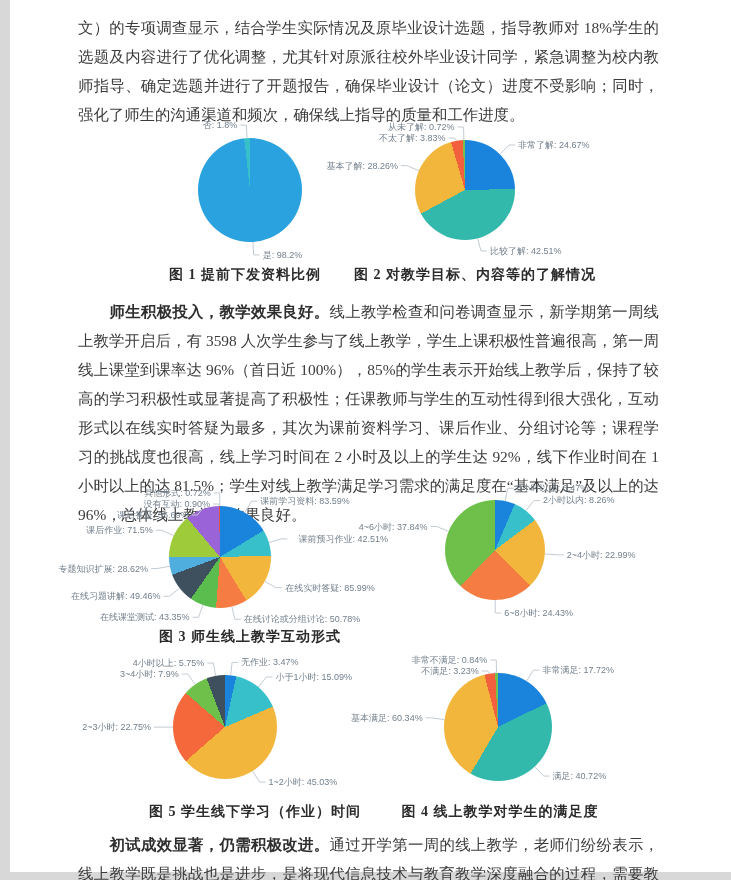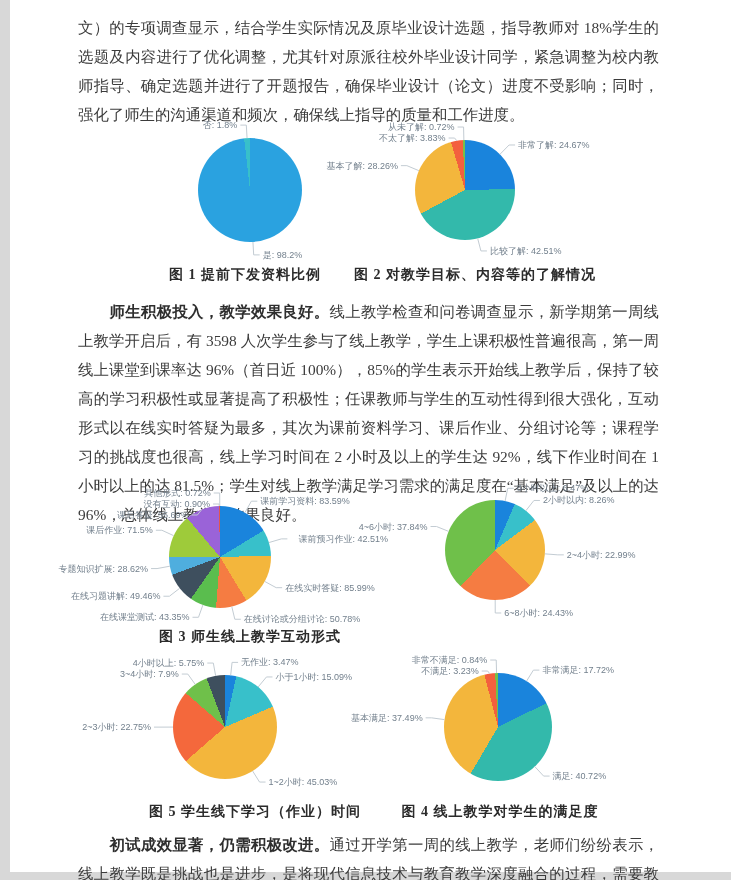--- a/index.html
+++ b/index.html
@@ -125,21 +125,21 @@
         <polyline points="172.64442013539616,116.04300211586062 179.5555251692452,127.05375264482578 185.5555251692452,127.05375264482578" fill="none" stroke="#c3ccd3" stroke-width="1"></polyline>
         <polyline points="93.00007763994651,72.08985849102442 80.00009704993315,72.11232311378052 74.00009704993315,72.11232311378052" fill="none" stroke="#c3ccd3" stroke-width="1"></polyline>
         <polyline points="115.2309306405581,29.36430474974358 107.78866330069764,19.057850102119076 101.78866330069764,19.057850102119076" fill="none" stroke="#c3ccd3" stroke-width="1"></polyline>
         <polyline points="135.65671693034867,20.846280081695262 133.32089616293584,8.057850102119076 127.32089616293584,8.057850102119076" fill="none" stroke="#c3ccd3" stroke-width="1"></polyline>
       </svg>
     </div>
   <div class="chart" style="left:365px;top:655px;width:300px;height:148px;">
       <div class="pie" style="left: 69px; top: 18px; width: 108px; height: 108px; background: conic-gradient(rgb(26, 132, 220) 0deg, rgb(26, 132, 220) 63.792deg, rgb(51, 185, 171) 63.792deg, rgb(51, 185, 171) 210.384deg, rgb(243, 182, 60) 210.384deg, rgb(243, 182, 60) 345.348deg, rgb(243, 96, 62) 345.348deg, rgb(243, 96, 62) 356.976deg, rgb(116, 193, 75) 356.976deg, rgb(116, 193, 75) 360deg);"></div>
       <div class="pie-label" style="top: 15.1164px; left: 167.401px;">非常满足: 17.72%</div>
       <div class="pie-label" style="top: 121.071px; left: 177.619px;">满足: 40.72%</div>
-      <div class="pie-label" style="top: 62.8306px; right: 252.37px;">基本满足: 37.49%</div>
+      <div class="pie-label" style="top: 62.8306px; right: 252.37px;">基本满足: 60.34%</div>
       <div class="pie-label" style="top: 16.0233px; right: 196.294px;">不满足: 3.23%</div>
       <div class="pie-label" style="top: 5.02333px; right: 187.768px;">非常不满足: 0.84%</div>
       <svg width="300" height="148" class="leader-svg">
         <polyline points="151.5324694576093,26.153536814159885 158.4013972899967,15.116425306457636 164.4013972899967,15.116425306457636" fill="none" stroke="#c3ccd3" stroke-width="1"></polyline>
         <polyline points="159.7672109825089,111.54961689533383 168.61857658940923,121.07082096272902 174.61857658940923,121.07082096272902" fill="none" stroke="#c3ccd3" stroke-width="1"></polyline>
         <polyline points="69.5080940961588,64.60973594689618 56.630413045234064,62.830598304482294 50.630413045234064,62.830598304482294" fill="none" stroke="#c3ccd3" stroke-width="1"></polyline>
         <polyline points="114.70337409451643,18.641158196748137 112.70603822838149,16.02332802225048 106.70603822838149,16.02332802225048" fill="none" stroke="#c3ccd3" stroke-width="1"></polyline>
         <polyline points="121.57513896447054,18.018801689575014 121.23211686332456,5.023328022250482 115.23211686332456,5.023328022250482" fill="none" stroke="#c3ccd3" stroke-width="1"></polyline>
       </svg>
     </div>

